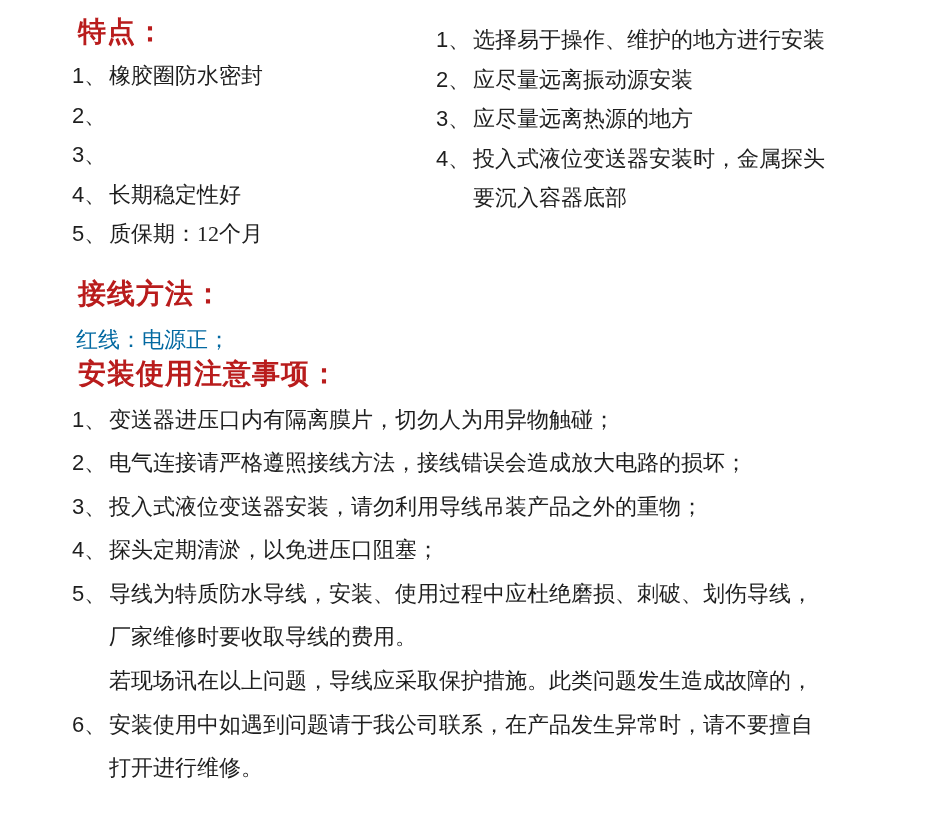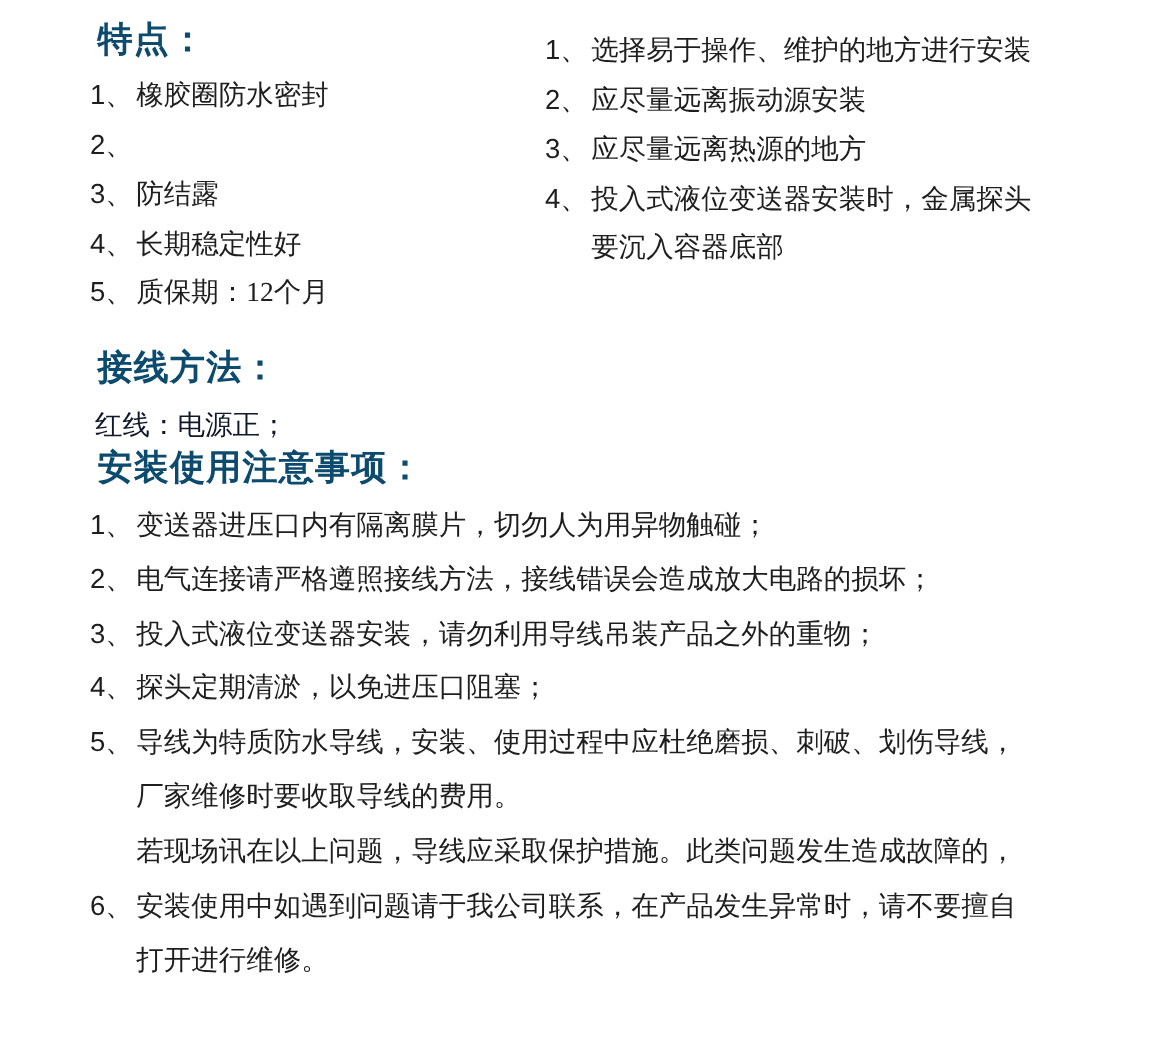--- a/index.html
+++ b/index.html
@@ -20,21 +20,21 @@
     height: 838px;
     padding: 14px 30px 0 72px;
     background: #ffffff;
   }
   .section-title {
     margin: 0;
     font-size: 28px;
     font-weight: 700;
     line-height: 36px;
     letter-spacing: 1px;
-    color: #0c4a6e;
+    color: #b91c1c;
     text-indent: 6px;
   }
   .top-columns {
     display: flex;
     align-items: flex-start;
   }
   .col-left {
     width: 364px;
     flex-shrink: 0;
   }
@@ -61,21 +61,21 @@
     white-space: nowrap;
   }
   .text { flex: 1; font-family: Liberation Serif, serif; }
   .wiring-section { margin-top: 22px; }
   .wiring-line {
     display: flex;
     gap: 30px;
     margin: 12px 0 0 0;
     font-size: 22px;
     line-height: 32px;
-    color: #0f172a;
+    color: #0369a1;
     text-indent: 4px;
   }
   .notes-section { }
   .notes-list {
     margin-top: 2px;
     padding-left: 13px;
   }
   .notes-list li.item { line-height: 43.6px; }
 </style>
 </head>
@@ -95,23 +95,20 @@
               <div class="line">橡胶圈防水密封</div>
             </span>
           </li>
 
           <li class="item">
             <span class="marker">2、</span>
           </li>
 
           <li class="item">
             <span class="marker">3、</span>
-            <span class="text">
-              <div class="line">防结露</div>
-            </span>
           </li>
 
           <li class="item">
             <span class="marker">4、</span>
             <span class="text">
               <div class="line">长期稳定性好</div>
             </span>
           </li>
 
           <li class="item">

